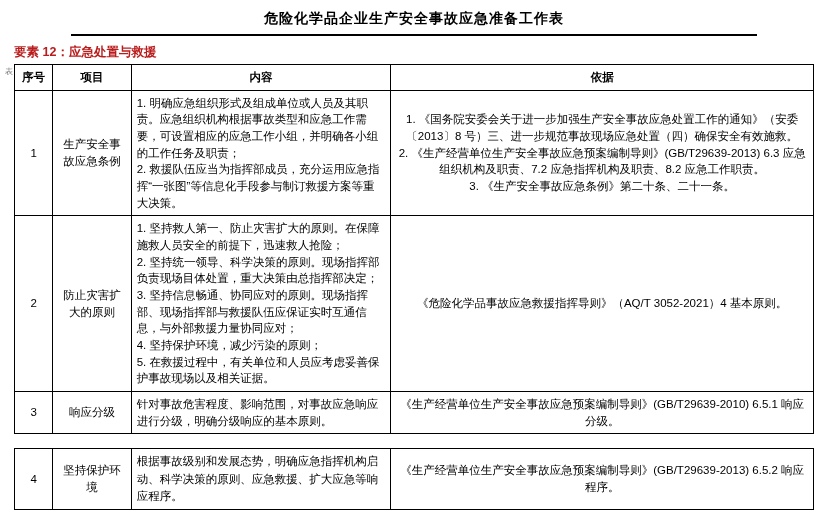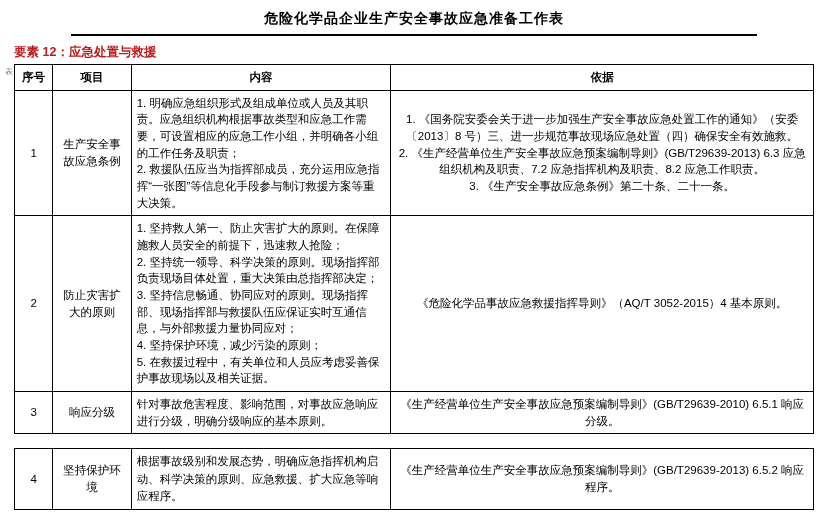--- a/index.html
+++ b/index.html
@@ -155,21 +155,21 @@
 3. 《生产安全事故应急条例》第二十条、二十一条。</td>
       </tr>
       <tr>
         <td class="c-no">2</td>
         <td class="c-item">防止灾害扩大的原则</td>
         <td class="c-content nowrap-pre">1. 坚持救人第一、防止灾害扩大的原则。在保障施救人员安全的前提下，迅速救人抢险；
 2. 坚持统一领导、科学决策的原则。现场指挥部负责现场目体处置，重大决策由总指挥部决定；
 3. 坚持信息畅通、协同应对的原则。现场指挥部、现场指挥部与救援队伍应保证实时互通信息，与外部救援力量协同应对；
 4. 坚持保护环境，减少污染的原则；
 5. 在救援过程中，有关单位和人员应考虑妥善保护事故现场以及相关证据。</td>
-        <td class="c-basis nowrap-pre">《危险化学品事故应急救援指挥导则》（AQ/T 3052-2015）4 基本原则。</td>
+        <td class="c-basis nowrap-pre">《危险化学品事故应急救援指挥导则》（AQ/T 3052-2021）4 基本原则。</td>
       </tr>
       <tr>
         <td class="c-no">3</td>
         <td class="c-item">响应分级</td>
         <td class="c-content nowrap-pre">针对事故危害程度、影响范围，对事故应急响应进行分级，明确分级响应的基本原则。</td>
         <td class="c-basis nowrap-pre">《生产经营单位生产安全事故应急预案编制导则》(GB/T29639-2010) 6.5.1 响应分级。</td>
       </tr>
     </tbody>
   </table>
 

